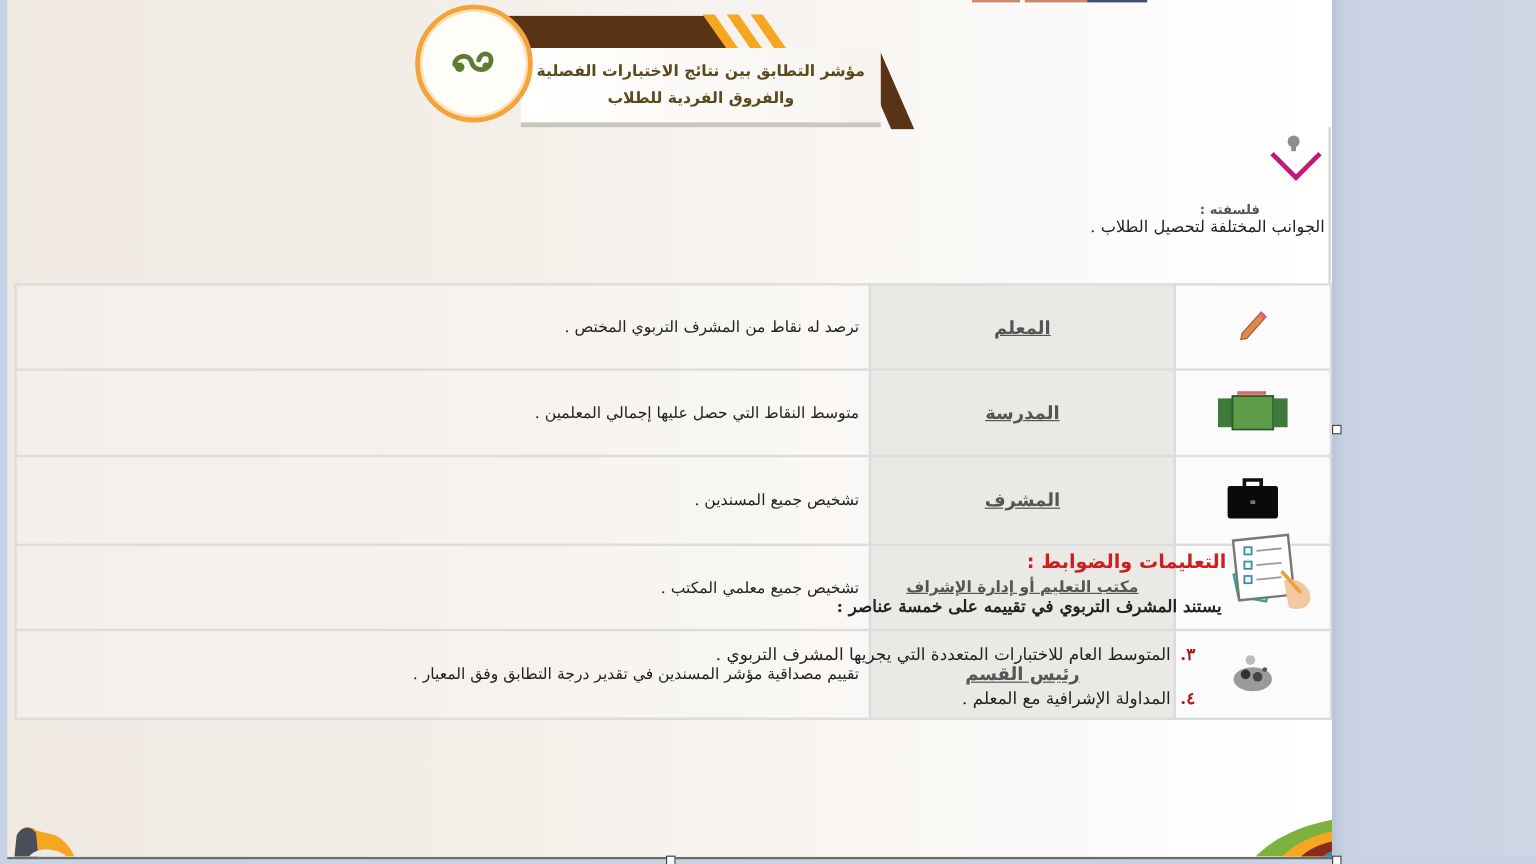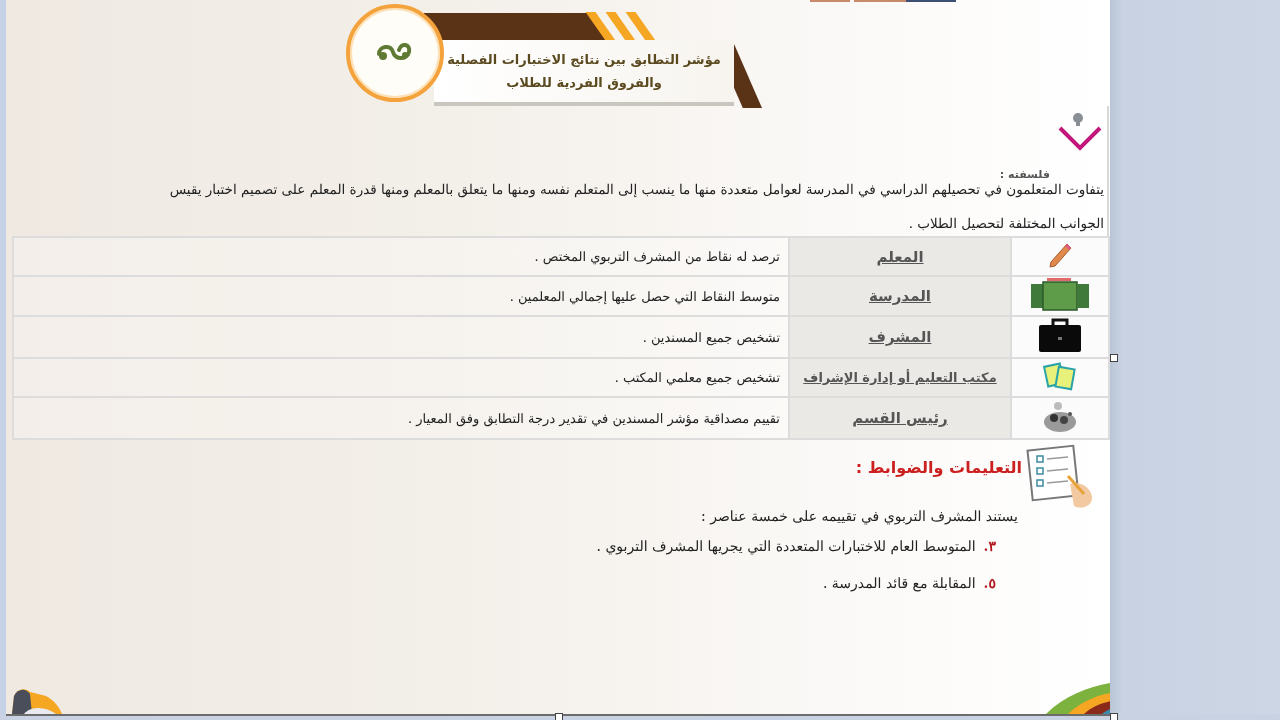--- a/index.html
+++ b/index.html
@@ -67,35 +67,35 @@
   .vline { position:absolute; left:1101px; top:106px; width:2px; height:330px; background:#d8d8d8; }
 
   .para {
     position:absolute; left:8px; top:172px; width:1090px; direction:rtl; text-align:right;
     font-size:13.5px; color:#222; line-height:34px;
     font-family:"DejaVu Serif", serif;
   }
 
   
   .tbl { position:absolute; left:6px; top:236px; width:1098px; border-collapse:collapse; direction:rtl; }
-  .tbl td { border:2px solid #dcdcdc; padding:0; height:37px; }
+  .tbl td { border:2px solid #dcdcdc; padding:16px; height:37px; }
   .tbl td.icon-cell { width:96px; background:#fbfbfb; text-align:center; }
   .tbl td.entity { width:220px; background:#ebe9e6; text-align:center; font-weight:bold; font-size:15px; color:#555;text-decoration:underline; }
   .tbl td.entity.small { font-size:13px; }
   .tbl td.desc { text-align:right; padding-right:8px; font-size:13px; color:#222; font-family:"DejaVu Serif", serif; background:rgba(255,255,255,0.25); }
 
   
   .instr-icon { position:absolute; left:1020px; top:444px; width:74px; height:68px; }
   .instr-heading {
     position:absolute; left:780px; top:458px; width:236px; direction:rtl; text-align:right;
     font-weight:bold; font-size:16px; color:#cc1f1f;
   }
   .instr-sub {
-    position:absolute; left:560px; top:508px; width:452px; direction:rtl; 
-    font-weight:normal; font-size:14px; color:#222; font-family:"DejaVu Serif", serif;
+    position:absolute; left:560px; top:497px; width:452px; direction:rtl; 
+    font-weight:bold; font-size:14px; color:#222; font-family:"DejaVu Serif", serif;
   }
   .list { position:absolute; left:500px; top:532px; width:490px; direction:rtl; margin:0; padding:0; list-style:none; }
   .list li {
     height:37px; line-height:28px; text-align:right; font-size:14px; color:#222;
     font-family:"DejaVu Serif", serif;
   }
   .list li .num { color:#b0171f; font-weight:bold; margin-left:8px; }
 
   .corner-bl { position:absolute; left:6px; top:686px; width:50px; height:28px; }
   .corner-br { position:absolute; left:1040px; top:680px; width:70px; height:34px; }
@@ -136,21 +136,20 @@
 
   <div class="vline"></div>
   <svg class="phil-icon" viewBox="0 0 46 46">
     <circle cx="22" cy="8" r="5" fill="#8a8f95"></circle>
     <rect x="20" y="12" width="4" height="4" fill="#8a8f95"></rect>
     <path d="M4 18 L24 38 L44 18" fill="none" stroke="#c2187a" stroke-width="4"></path>
   </svg>
   <div class="phil-heading">فلسفته :</div>
 
   <div class="para">
-    <div>يتفاوت المتعلمون في تحصيلهم الدراسي في المدرسة لعوامل متعددة منها ما ينسب إلى المتعلم نفسه ومنها ما يتعلق بالمعلم ومنها قدرة المعلم على تصميم اختبار يقيس</div>
     <div>الجوانب المختلفة لتحصيل الطلاب .</div>
   </div>
 
   <table class="tbl">
     <tbody>
         <tr>
       <td class="icon-cell">
         <svg width="30" height="30" viewBox="0 0 30 30">
           <path d="M22 4 L26 8 L10 26 L5 27 L6 22 Z" fill="#e0894a" stroke="#a65a2a" stroke-width="1"></path>
           <path d="M22 4 L26 8 L24 10 L20 6 Z" fill="#e05a8a"></path>
@@ -217,21 +216,21 @@
     <line x1="21" y1="27" x2="42" y2="25" stroke="#999" stroke-width="1.5"></line>
     <line x1="21" y1="39" x2="42" y2="37" stroke="#999" stroke-width="1.5"></line>
     <path d="M44 40 C54 36,66 44,66 54 C66 62,56 66,48 62 Z" fill="#f2c9a0"></path>
     <line x1="42" y1="32" x2="58" y2="50" stroke="#e8a23a" stroke-width="3"></line>
   </svg>
   <div class="instr-heading">التعليمات والضوابط :</div>
   <div class="instr-sub">يستند المشرف التربوي في تقييمه على خمسة عناصر :</div>
 
   <ul class="list">
     <li><span class="num">٣.</span><span>المتوسط العام للاختبارات المتعددة التي يجريها المشرف التربوي .</span></li>
-    <li><span class="num">٥.</span><span>المقابلة مع قائد المدرسة .</span></li>
+    <li><span class="num">٤.</span><span>المداولة الإشرافية مع المعلم .</span></li>
   </ul>
 
   <svg class="corner-bl" viewBox="0 0 50 28">
     <path d="M0 28 L2 10 C6 2,14 2,18 6 L34 10 C42 14,48 22,50 28 Z" fill="#f5a623"></path>
     <path d="M0 28 L2 10 C6 2,14 2,18 8 L20 28 Z" fill="#4a4e5a"></path>
     <path d="M12 28 C18 20,34 20,44 28 Z" fill="#e8eaf0"></path>
   </svg>
   <svg class="corner-br" viewBox="0 0 70 34">
     <path d="M0 34 C20 14,46 6,70 2 L70 34 Z" fill="#7db23e"></path>
     <path d="M22 34 C34 22,52 14,70 12 L70 34 Z" fill="#f5a623"></path>

